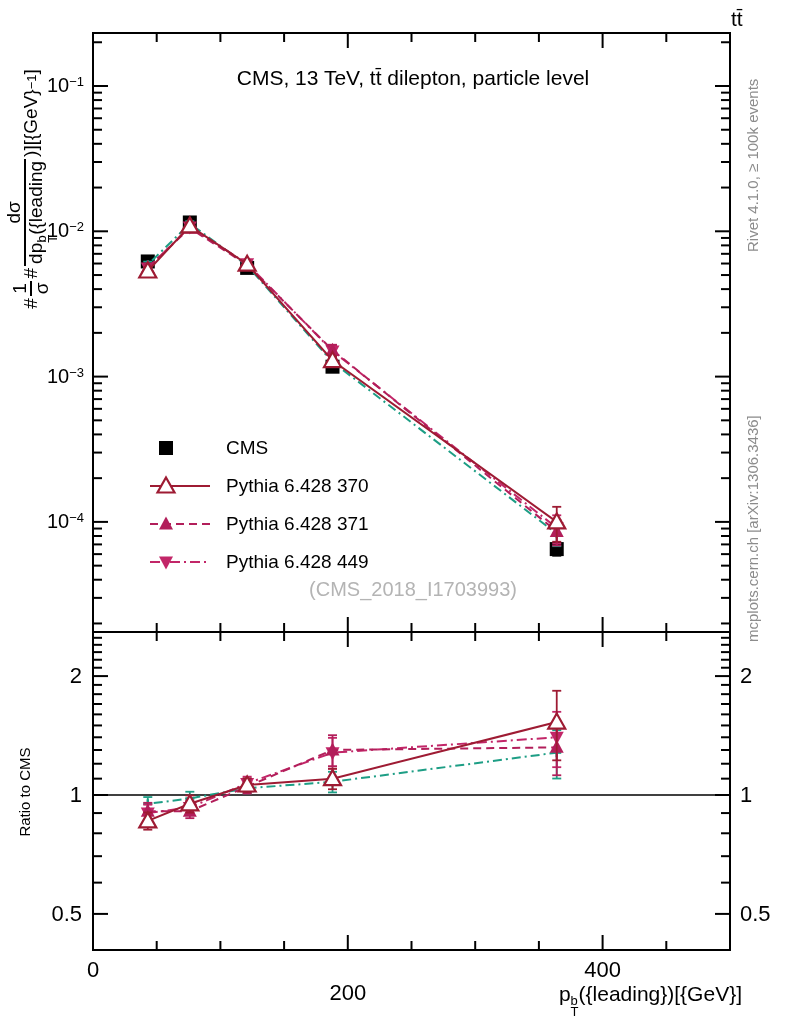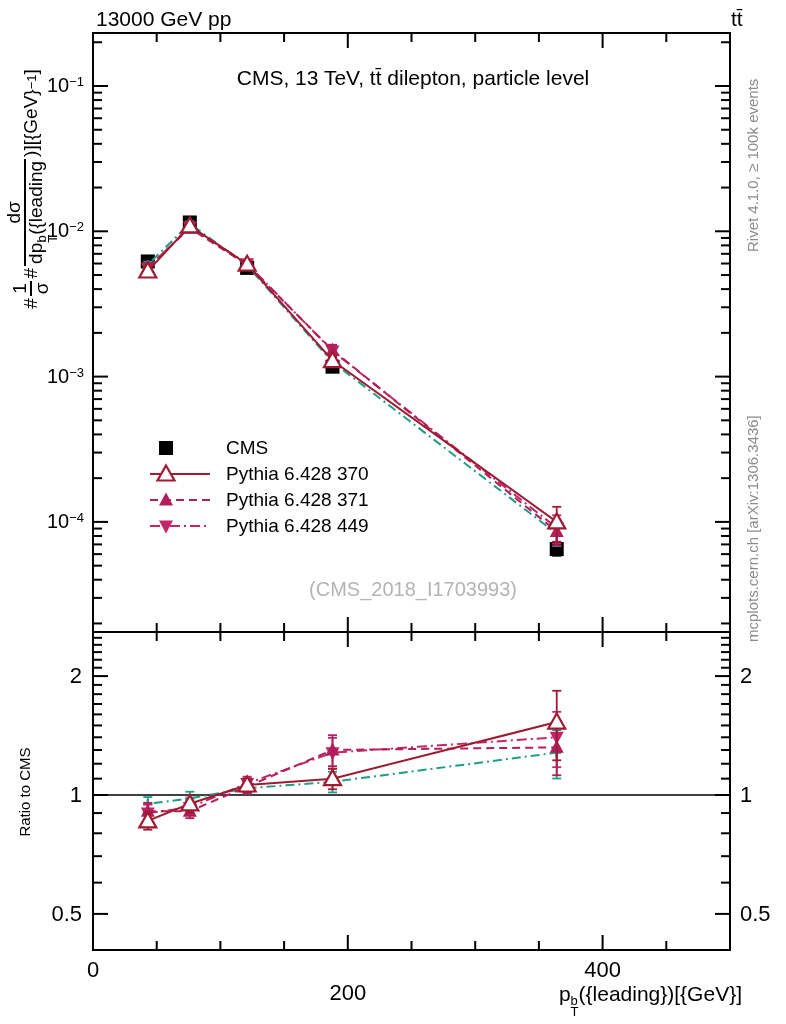--- a/index.html
+++ b/index.html
@@ -18,21 +18,21 @@
   .frac{display:inline-flex;flex-direction:column;text-align:center;vertical-align:middle;margin:0 2px;}
   .fnum{display:block;border-bottom:2px solid #000;padding:0 2px;line-height:1.05;}
   .fden{display:block;padding:0 2px;line-height:1.05;}
   .stack{display:inline-flex;flex-direction:column;font-size:13px;line-height:0.85;vertical-align:-4px;}
   .xlabel{font-size:21px;white-space:nowrap;}
   .ticklabel{position:absolute;font-size:22px;white-space:nowrap;}
   .tl-right{text-align:right;}
   .tl-center{transform:translateX(-50%);}
   .pow{font-size:20px;}
   .pow sup{font-size:13px;vertical-align:6px;letter-spacing:0;}
-  #legend{display:flex;flex-direction:column;}
+  #legend{display:flex;flex-direction:column;gap:12px;}
   .lgrow{display:flex;align-items:center;height:26px;}
   .lgsample{width:64px;height:26px;flex:0 0 64px;}
   .lgtext{margin-left:14px;font-size:19px;white-space:nowrap;}
   sup.exp{font-size:13px;vertical-align:7px;}
 </style>
 </head>
 <body>
 
 <div id="canvas">
 
@@ -413,21 +413,20 @@
           <polyline points="147.78199999999998,820.8731117587907 189.824,803.7991759109051 247.154,785.0041832204157 332.512,778.6498893625011 556.736,722.0468848270485" fill="none" stroke="#9e1b33" stroke-width="2"></polyline>
           <path d="M 147.78199999999998 812.3731117587907 L 156.28199999999998 827.3731117587907 L 139.28199999999998 827.3731117587907 Z" fill="#ffffff" stroke="#9e1b33" stroke-width="2.2"></path>
           <path d="M 189.824 795.2991759109051 L 198.324 810.2991759109051 L 181.324 810.2991759109051 Z" fill="#ffffff" stroke="#9e1b33" stroke-width="2.2"></path>
           <path d="M 247.154 776.5041832204157 L 255.654 791.5041832204157 L 238.654 791.5041832204157 Z" fill="#ffffff" stroke="#9e1b33" stroke-width="2.2"></path>
           <path d="M 332.512 770.1498893625011 L 341.012 785.1498893625011 L 324.012 785.1498893625011 Z" fill="#ffffff" stroke="#9e1b33" stroke-width="2.2"></path>
           <path d="M 556.736 713.5468848270485 L 565.236 728.5468848270485 L 548.236 728.5468848270485 Z" fill="#ffffff" stroke="#9e1b33" stroke-width="2.2"></path>
         </g>
       </g>
     </svg>
 
-  <div class="abs hdr" style="left:96px;top:7px;">13000 GeV pp</div>
   <div class="abs hdr" style="left:731px;top:7px;">tt̄</div>
 
   <div class="abs plot-title" style="left:413px;top:66px;">CMS, 13 TeV, tt̄ dilepton, particle level</div>
 
   <div class="abs ylabel-main" style="left:4px;top:345px;">
     <span>#</span>
       <span class="frac">
         <span class="fnum">1</span>
         <span class="fden">σ</span>
       </span>

